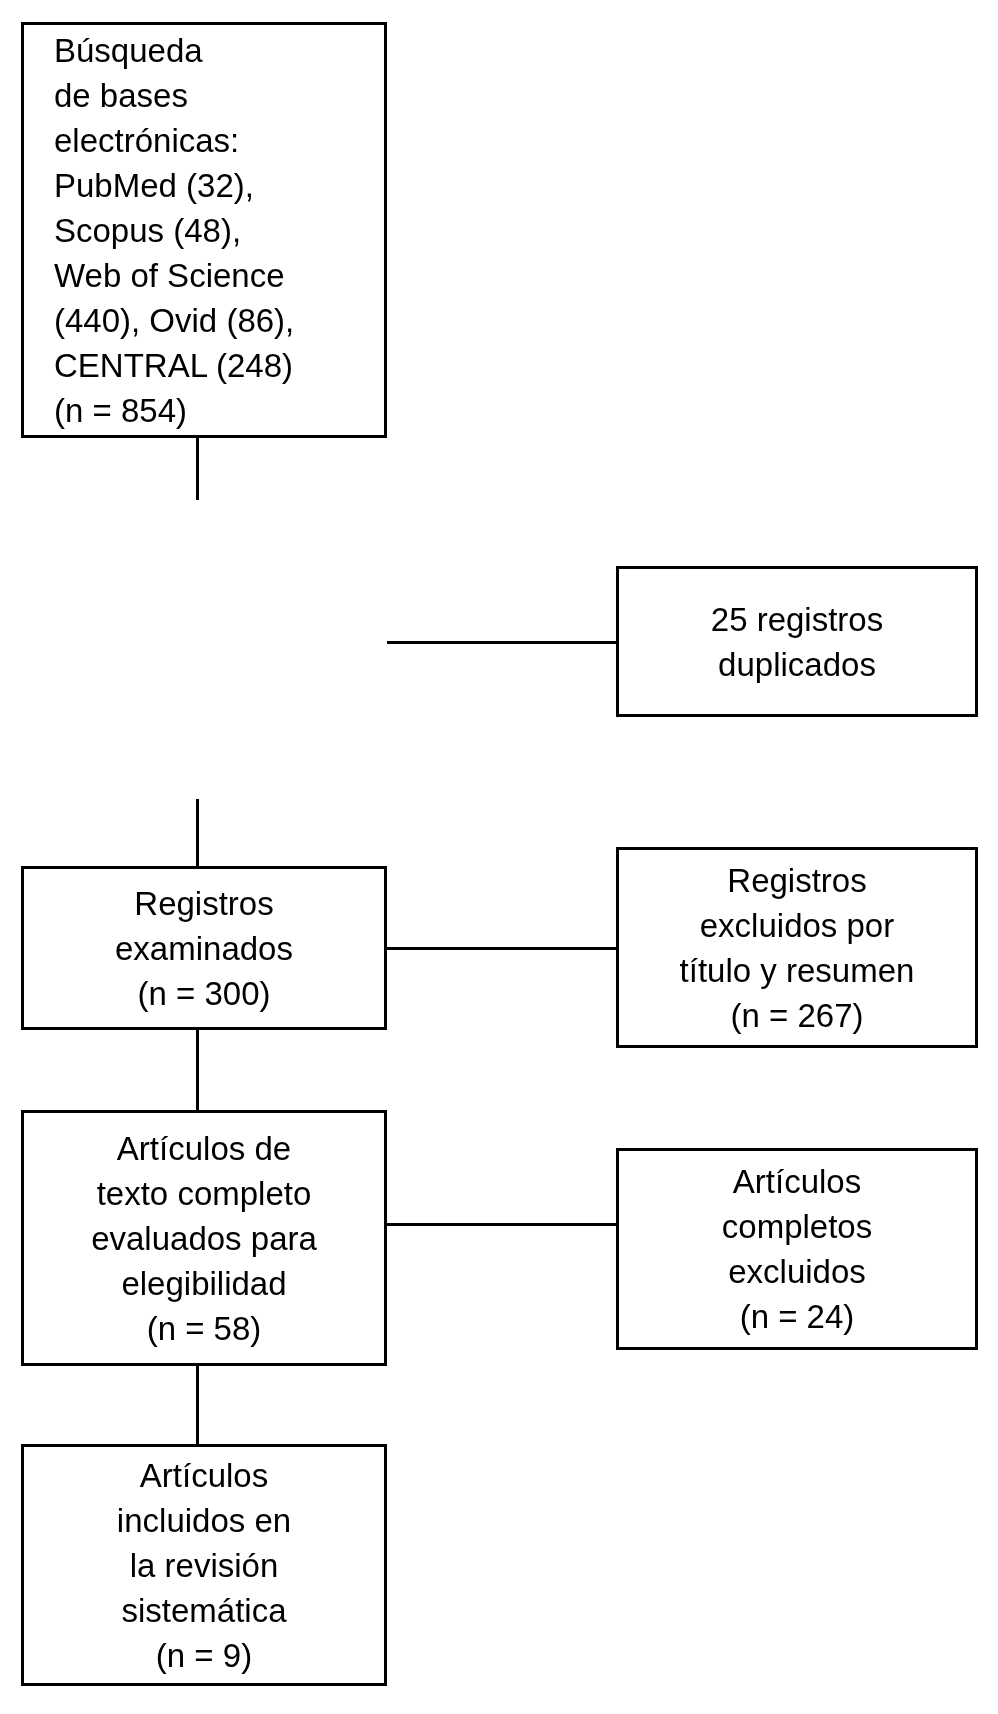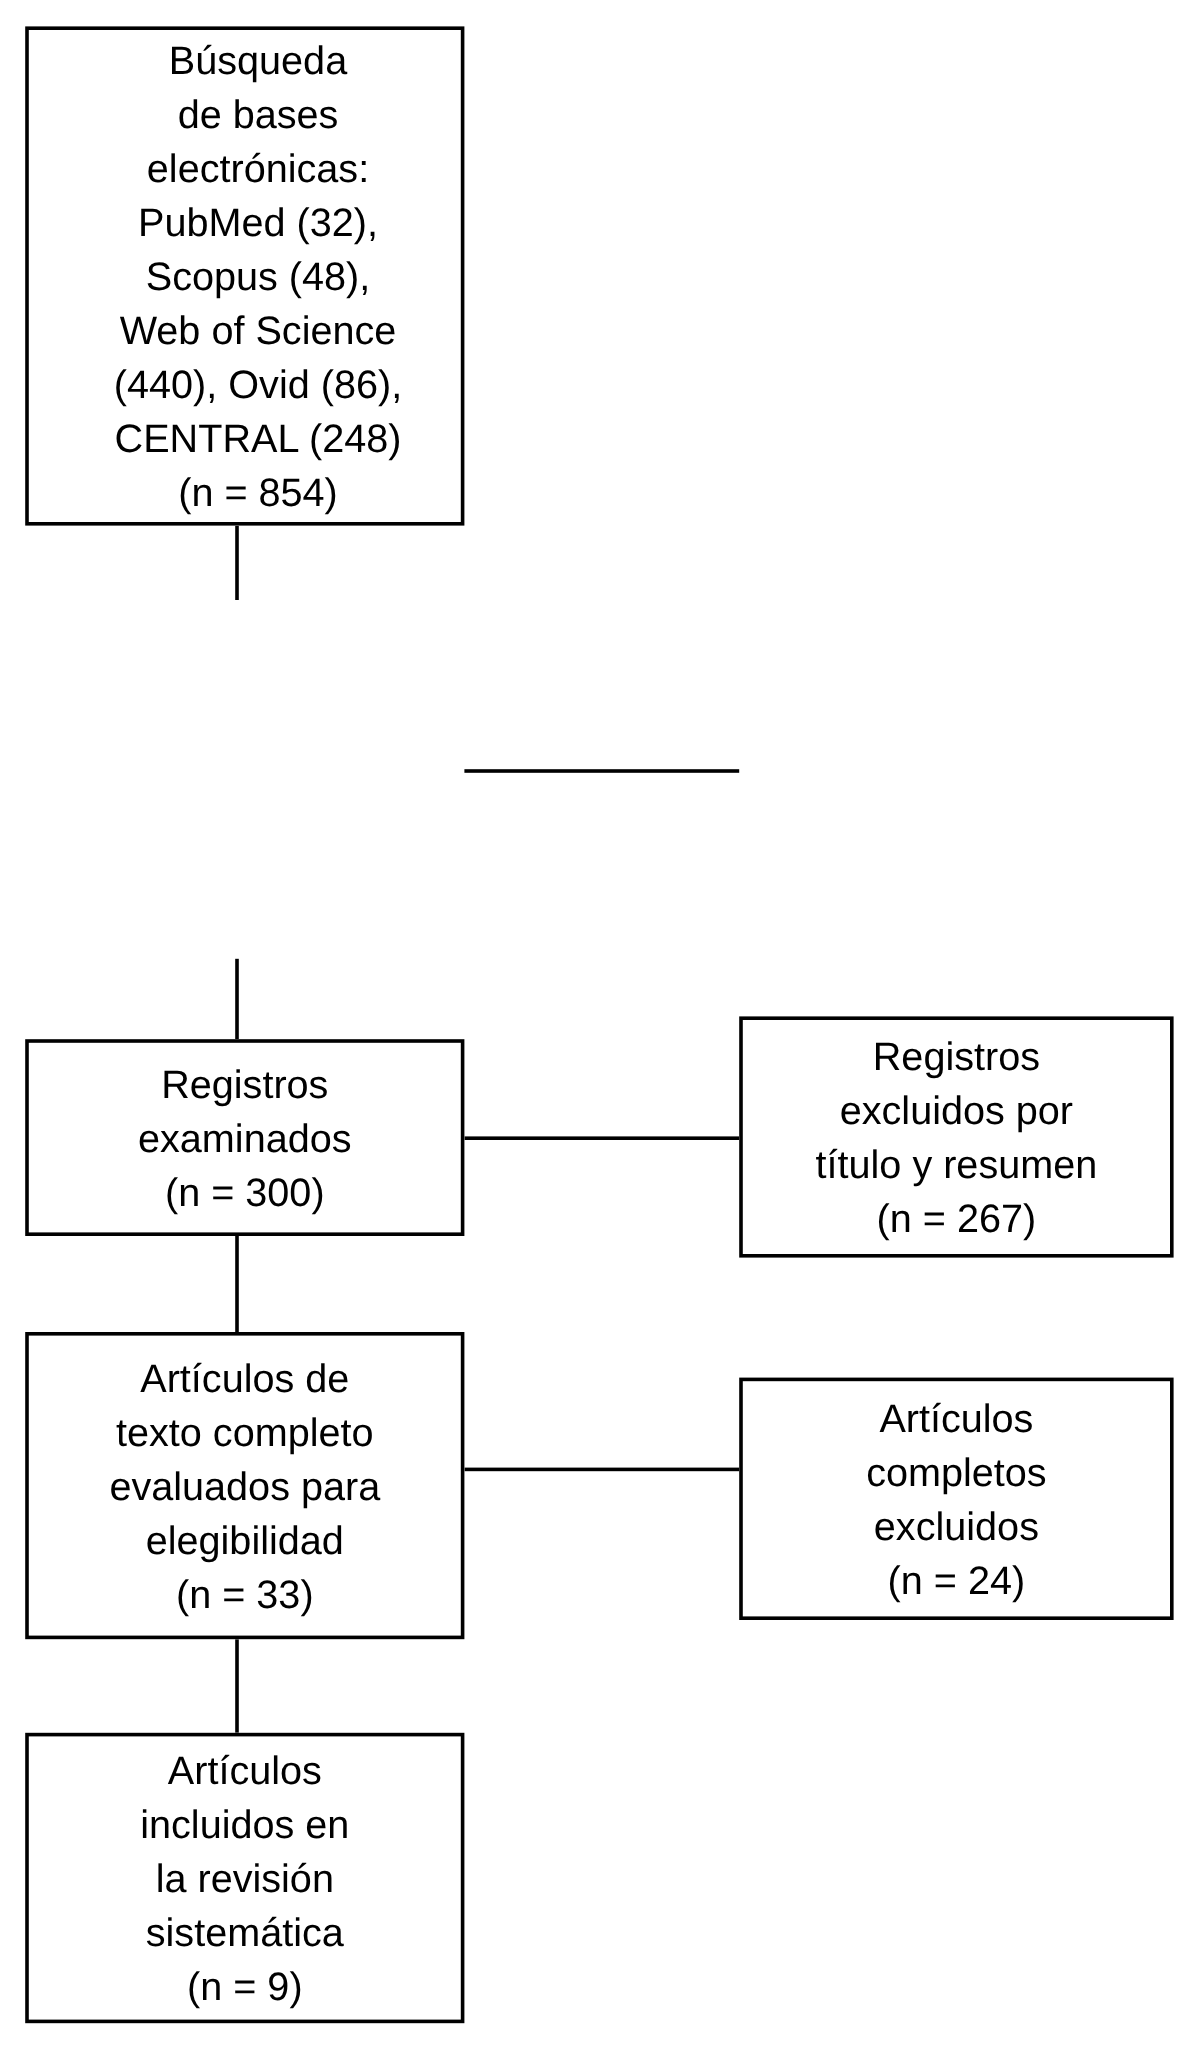--- a/index.html
+++ b/index.html
@@ -33,21 +33,21 @@
   .node-text {
     font-size: 33px;
     line-height: 45px;
     text-align: center;
     white-space: pre-line;
     letter-spacing: 0px;
     padding: 0 8px;
   }
 
   .node-text.left {
-    text-align: center;
+    text-align: left;
     width: 100%;
     padding-left: 30px;
   }
 
   
   .col-main { left: 21px; width: 366px; }
 
   #box-search      { top: 22px;   height: 416px; }
   #box-filtered    { top: 500px;  height: 299px; }
   #box-screened    { top: 866px;  height: 164px; }
@@ -112,31 +112,35 @@
     <div class="node-text">Registros
 examinados
 (n = 300)</div>
   </div>
 
   <div class="node col-main" id="box-fulltext">
     <div class="node-text">Artículos de
 texto completo
 evaluados para
 elegibilidad
-(n = 33)</div>
+(n = 58)</div>
   </div>
 
   <div class="node col-main" id="box-included">
     <div class="node-text">Artículos
 incluidos en
 la revisión
 sistemática
 (n = 9)</div>
   </div>
 
+  <div class="node col-side" id="box-duplicates">
+    <div class="node-text">25 registros
+duplicados</div>
+  </div>
 
   <div class="node col-side" id="box-excl-title">
     <div class="node-text">Registros
 excluidos por
 título y resumen
 (n = 267)</div>
   </div>
 
   <div class="node col-side" id="box-excl-full">
     <div class="node-text">Artículos

